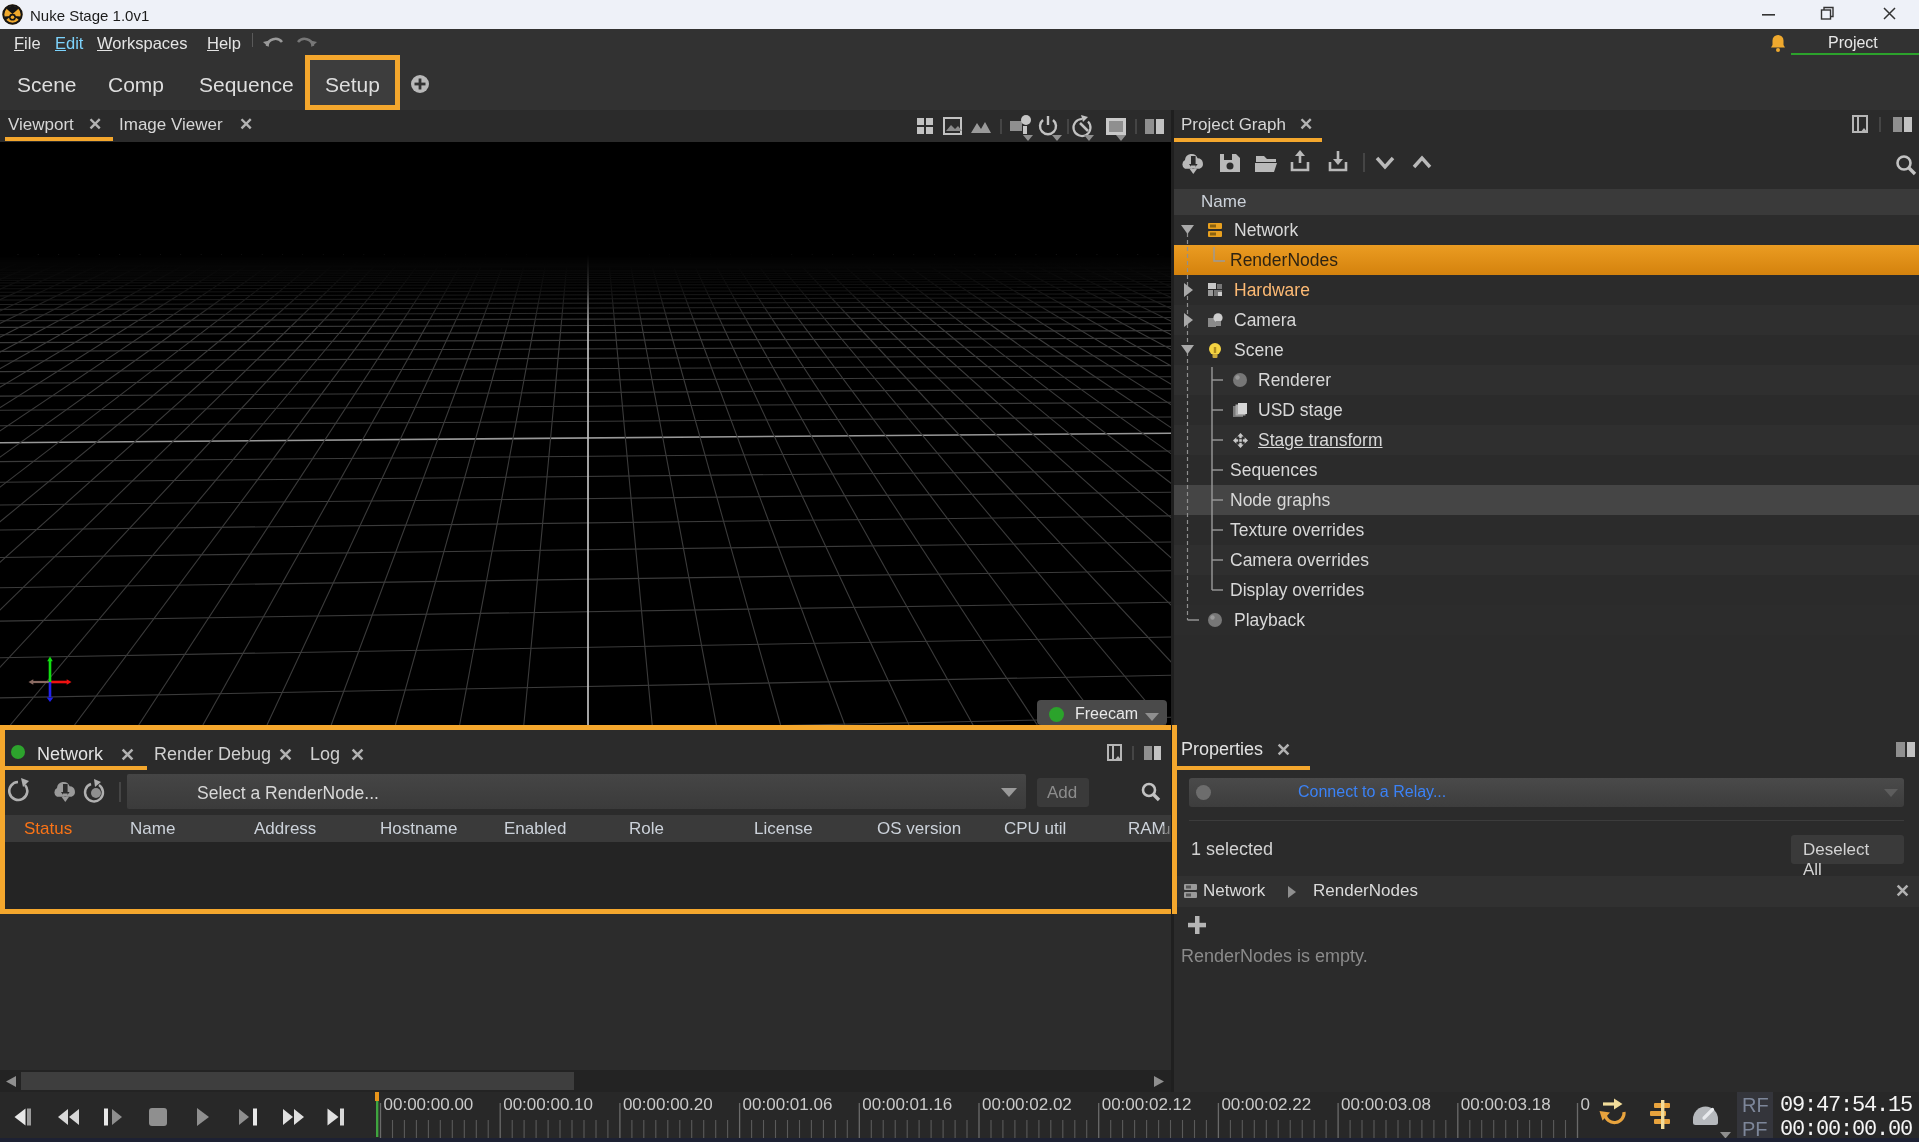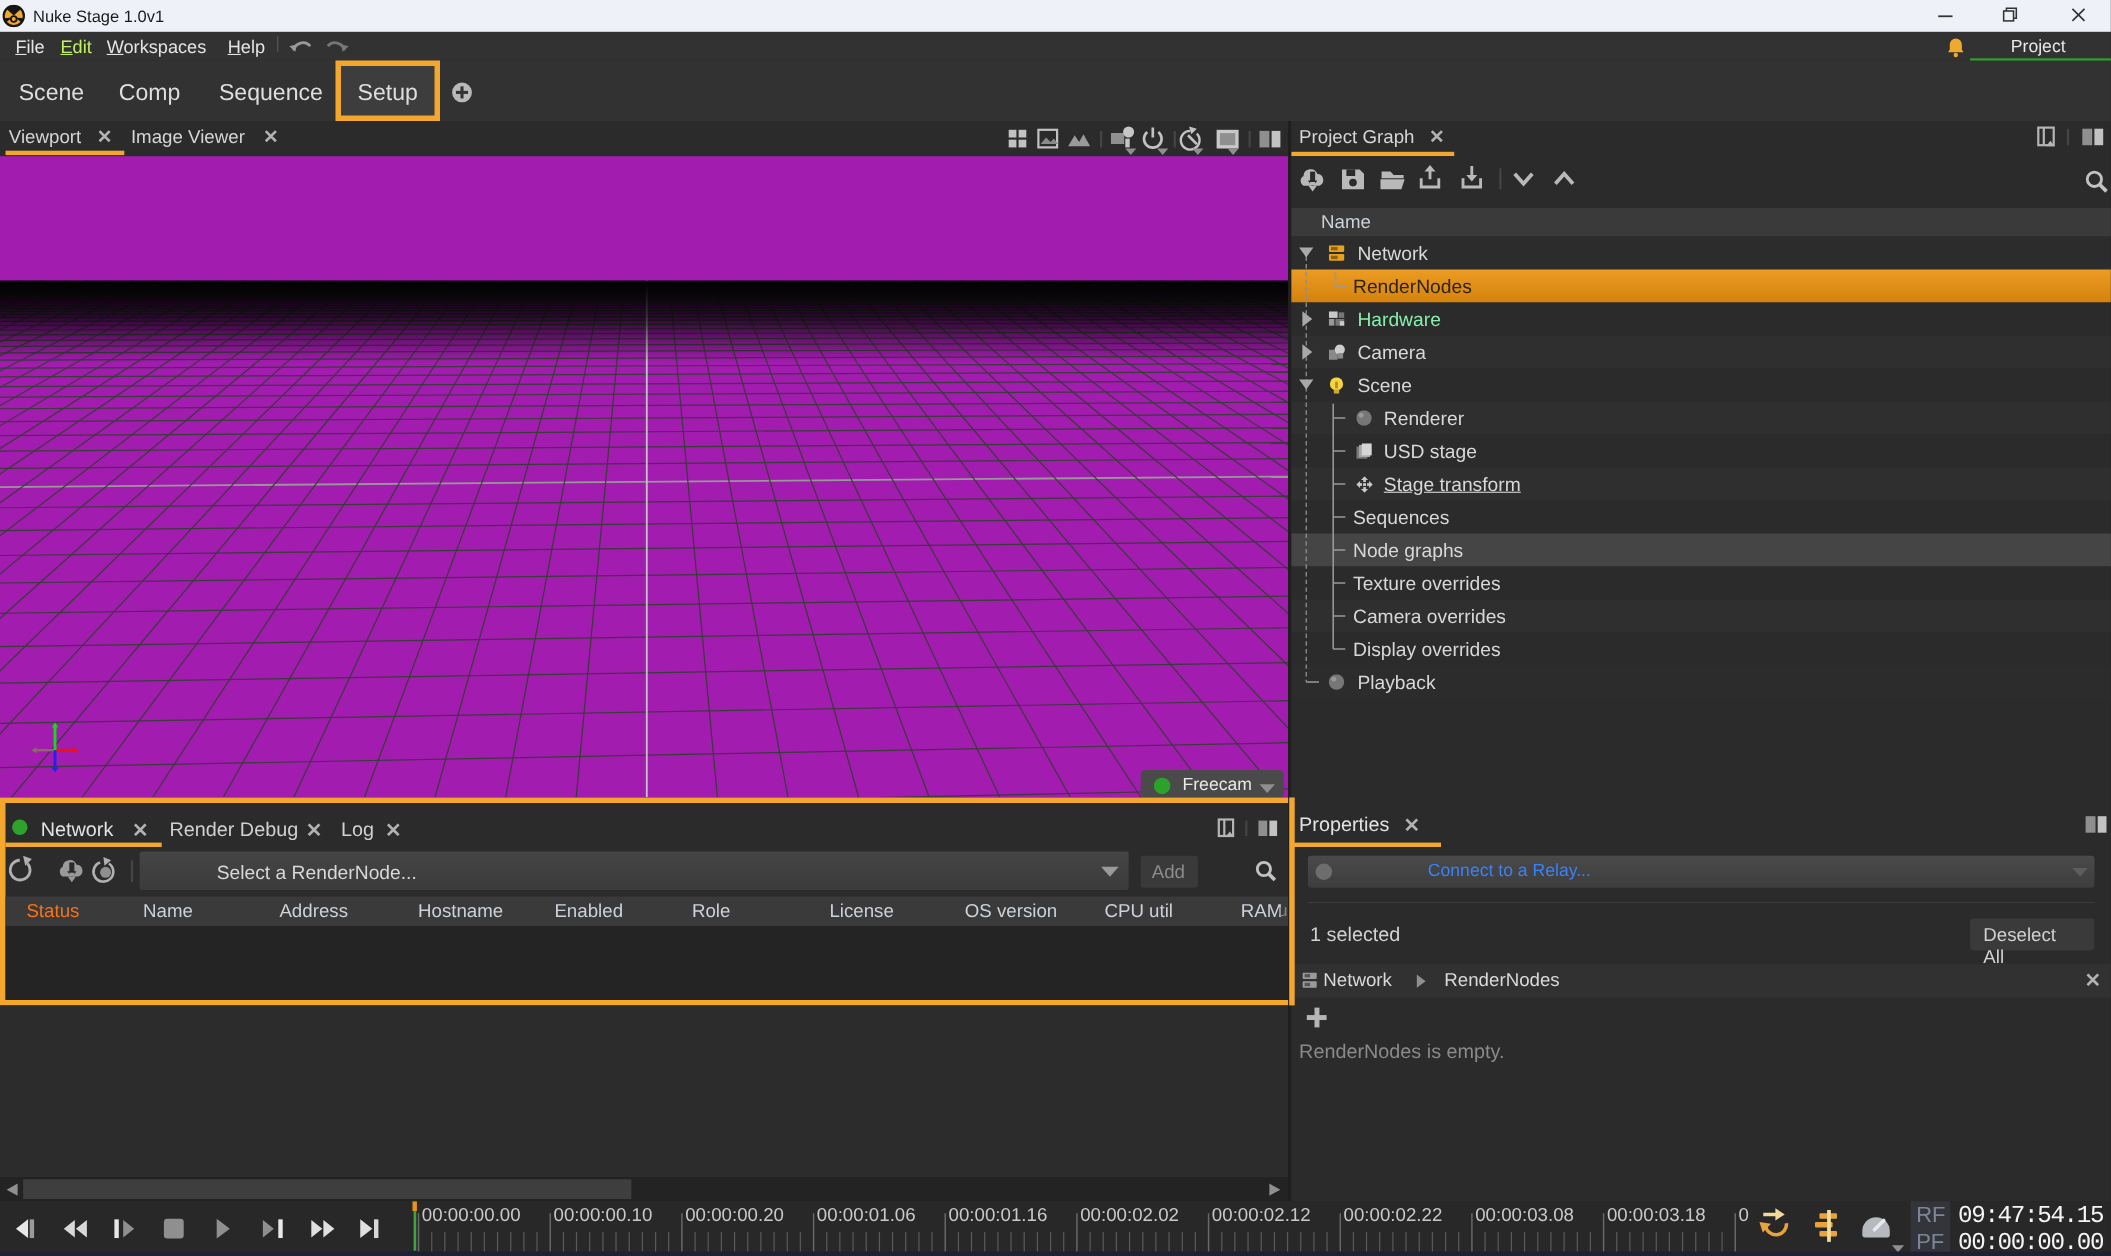--- a/index.html
+++ b/index.html
@@ -27,21 +27,21 @@
 
   <svg class="abs" style="left:1755px;top:0;" width="164" height="29" viewBox="0 0 164 29">
     <rect x="7" y="14" width="13" height="1.6" fill="#333"></rect>
     <rect x="66.5" y="10" width="9" height="9" fill="none" stroke="#333" stroke-width="1.4"></rect>
     <path d="M69 10 v-2.5 h9 v9 h-2.5" fill="none" stroke="#333" stroke-width="1.4"></path>
     <path d="M129 8 l11 11 M140 8 l-11 11" stroke="#333" stroke-width="1.5"></path>
   </svg>
 
   <div class="abs" style="left:0;top:29px;width:1919px;height:26px;background:#323232;"></div>
   <div class="abs" style="left:14px;top:34px;font-size:16.5px;color:#e4e4e4;"><u>F</u>ile</div>
-  <div class="abs" style="left:55px;top:34px;font-size:16.5px;color:#bef264;"><u>E</u>dit</div>
+  <div class="abs" style="left:55px;top:34px;font-size:16.5px;color:#7dd3fc;"><u>E</u>dit</div>
   <div class="abs" style="left:97px;top:34px;font-size:16.5px;color:#e4e4e4;"><u>W</u>orkspaces</div>
   <div class="abs" style="left:207px;top:34px;font-size:16.5px;color:#e4e4e4;"><u>H</u>elp</div>
   <div class="abs" style="left:252px;top:33px;width:1px;height:14px;background:#5a5a5a;"></div>
   <svg class="abs" style="left:260px;top:33px;" width="60" height="20" viewBox="0 0 60 20">
     <path d="M7 13 A 8.5 8.5 0 0 1 22 9" fill="none" stroke="#9a9a9a" stroke-width="2.6"></path>
     <path d="M3 9 l6.5 -1.5 l-1 6.5 z" fill="#9a9a9a"></path>
     <path d="M53 13 A 8.5 8.5 0 0 0 38 9" fill="none" stroke="#777" stroke-width="2.6"></path>
     <path d="M57 9 l-6.5 -1.5 l1 6.5 z" fill="#777"></path>
   </svg>
 
@@ -99,21 +99,21 @@
  <rect x="199" y="11" width="14" height="11" fill="#8f8f8f"></rect>
  <path d="M206 25 l5 6 l5 -6 z" fill="#8f8f8f"></path>
  <rect x="235" y="9" width="9" height="15" fill="#8f8f8f"></rect>
  <rect x="246" y="9" width="8" height="15" fill="#c2c2c2"></rect>
 </g>
 <line x1="91" y1="9" x2="91" y2="24" stroke="#454545" stroke-width="2"></line>
 <line x1="158" y1="9" x2="158" y2="24" stroke="#454545" stroke-width="2"></line>
 <line x1="226" y1="9" x2="226" y2="24" stroke="#454545" stroke-width="2"></line>
 </svg>
 
-  <div class="abs" style="left:0;top:142px;width:1171px;height:583px;background:#a21caf;overflow:hidden;">
+  <div class="abs" style="left:0;top:142px;width:1171px;height:583px;background:#000000;overflow:hidden;">
     <svg id="gridsvg" width="1171" height="583" style="position:absolute;left:0;top:0;">
 <line x1="0" y1="300.8" x2="1171" y2="291.2" stroke="#989898" stroke-width="1.6"></line>
 <line x1="0" y1="319.6" x2="1171" y2="309.0" stroke="#3b3b3b" stroke-width="1.1"></line>
 <line x1="0" y1="340.3" x2="1171" y2="328.6" stroke="#3b3b3b" stroke-width="1.1"></line>
 <line x1="0" y1="363.0" x2="1171" y2="350.2" stroke="#3b3b3b" stroke-width="1.1"></line>
 <line x1="0" y1="388.0" x2="1171" y2="373.9" stroke="#3b3b3b" stroke-width="1.1"></line>
 <line x1="0" y1="415.5" x2="1171" y2="400.0" stroke="#3b3b3b" stroke-width="1.1"></line>
 <line x1="0" y1="445.8" x2="1171" y2="428.7" stroke="#3b3b3b" stroke-width="1.1"></line>
 <line x1="0" y1="479.1" x2="1171" y2="460.3" stroke="#3b3b3b" stroke-width="1.1"></line>
 <line x1="0" y1="515.7" x2="1171" y2="495.0" stroke="#3b3b3b" stroke-width="1.1"></line>
@@ -419,21 +419,21 @@
 <div class="abs" style="left:1230px;top:250px;font-size:17.5px;color:#2e2312;">RenderNodes</div>
 <svg class="abs" style="left:1208px;top:283px;" width="15" height="15" viewBox="0 0 15 15">
       <g>
         <rect x="0" y="0" width="8" height="6" fill="#c8c8c8"></rect>
         <rect x="9" y="1" width="5" height="5" fill="#777"></rect>
         <rect x="0" y="7" width="5" height="6" fill="#999"></rect>
         <rect x="6" y="7" width="8" height="6" fill="#777"></rect>
         <rect x="10" y="9" width="4" height="4" fill="#ccc"></rect>
       </g>
     </svg>
-<div class="abs" style="left:1234px;top:280px;font-size:17.5px;color:#86efac;">Hardware</div>
+<div class="abs" style="left:1234px;top:280px;font-size:17.5px;color:#fdba74;">Hardware</div>
 <svg class="abs" style="left:1208px;top:313px;" width="15" height="15" viewBox="0 0 15 15">
       <g>
         <path d="M0 5 h8 v9 h-8 z" fill="#8a8a8a"></path>
         <circle cx="10" cy="4.8" r="4.6" fill="#cdcdcd"></circle>
         <rect x="8" y="8" width="5" height="5" fill="#8a8a8a"></rect>
       </g>
     </svg>
 <div class="abs" style="left:1234px;top:310px;font-size:17.5px;color:#d8d8d8;">Camera</div>
 <svg class="abs" style="left:1208px;top:343px;" width="15" height="15" viewBox="0 0 15 15">
       <g>

